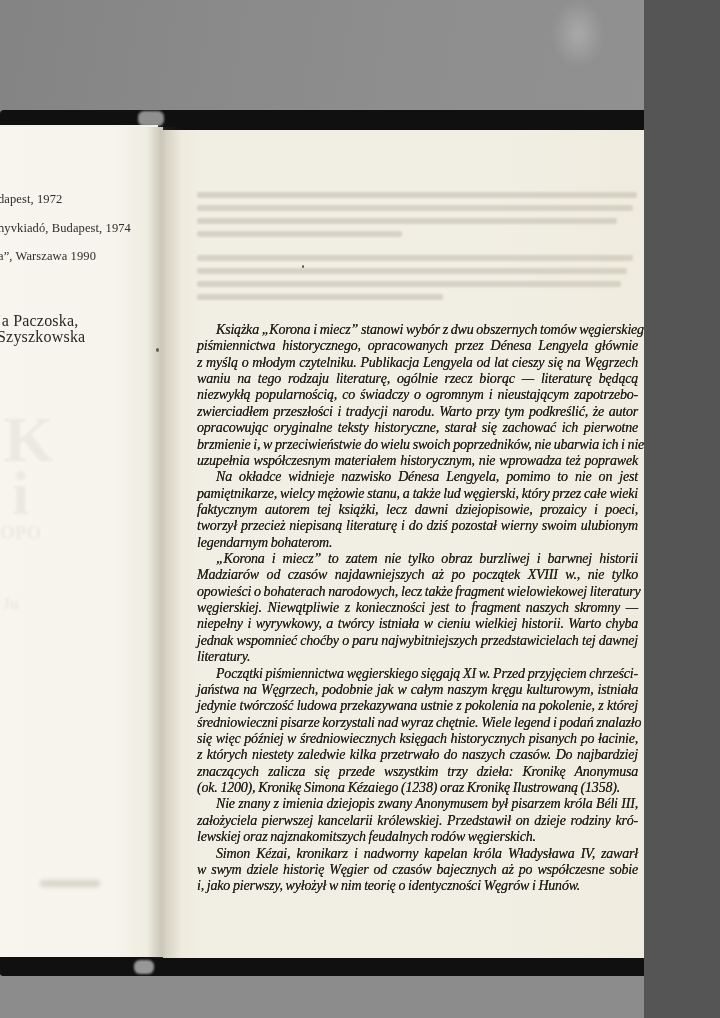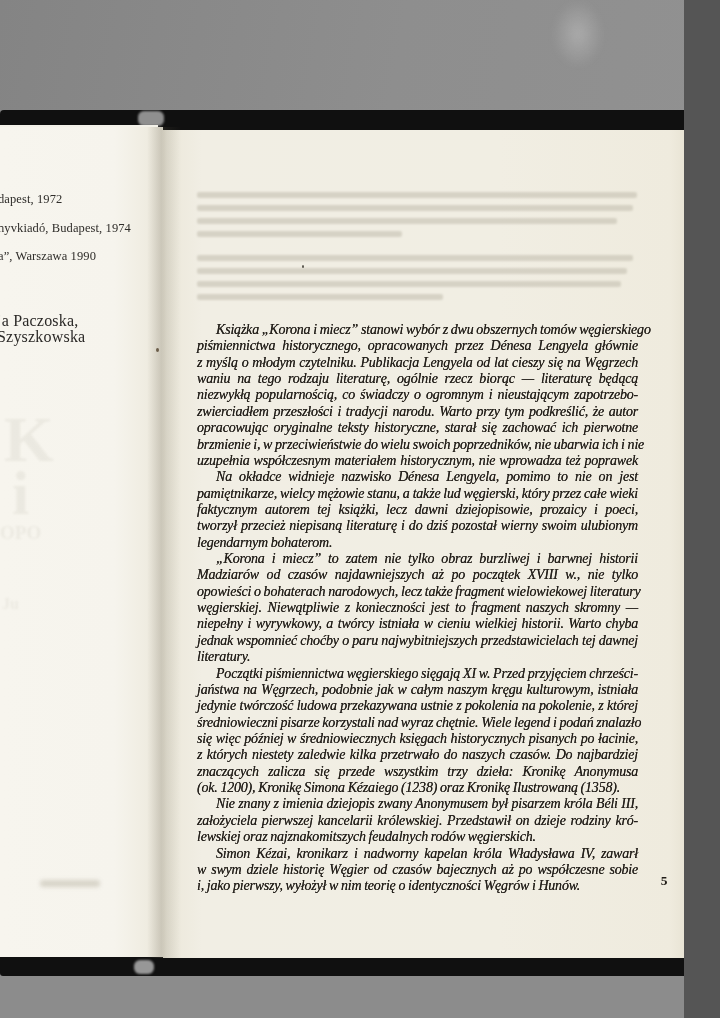--- a/index.html
+++ b/index.html
@@ -1,17 +1,17 @@
 <!DOCTYPE html>
 <html><head>
 <meta charset="utf-8">
 <style>
   html,body{margin:0;padding:0;background:#555;}
   .stage{position:relative;width:644px;height:1018px;overflow:hidden;
-         font-family:"Liberation Serif",serif;background:#8c8c8c;padding-left:40px;}
+         font-family:"Liberation Serif",serif;background:#8c8c8c;}
 
   
   .bg-top{position:absolute;left:0;top:0;width:720px;height:132px;
           background:linear-gradient(100deg,#848484,#8e8e8e 55%,#919191);}
   .bg-smudge{position:absolute;left:552px;top:0;width:52px;height:68px;border-radius:50%;
              background:radial-gradient(closest-side,rgba(215,215,215,.38),rgba(215,215,215,0));
              filter:blur(3px);}
 
   
   .book{position:absolute;left:0;top:110px;width:720px;height:866px;background:#101010;

